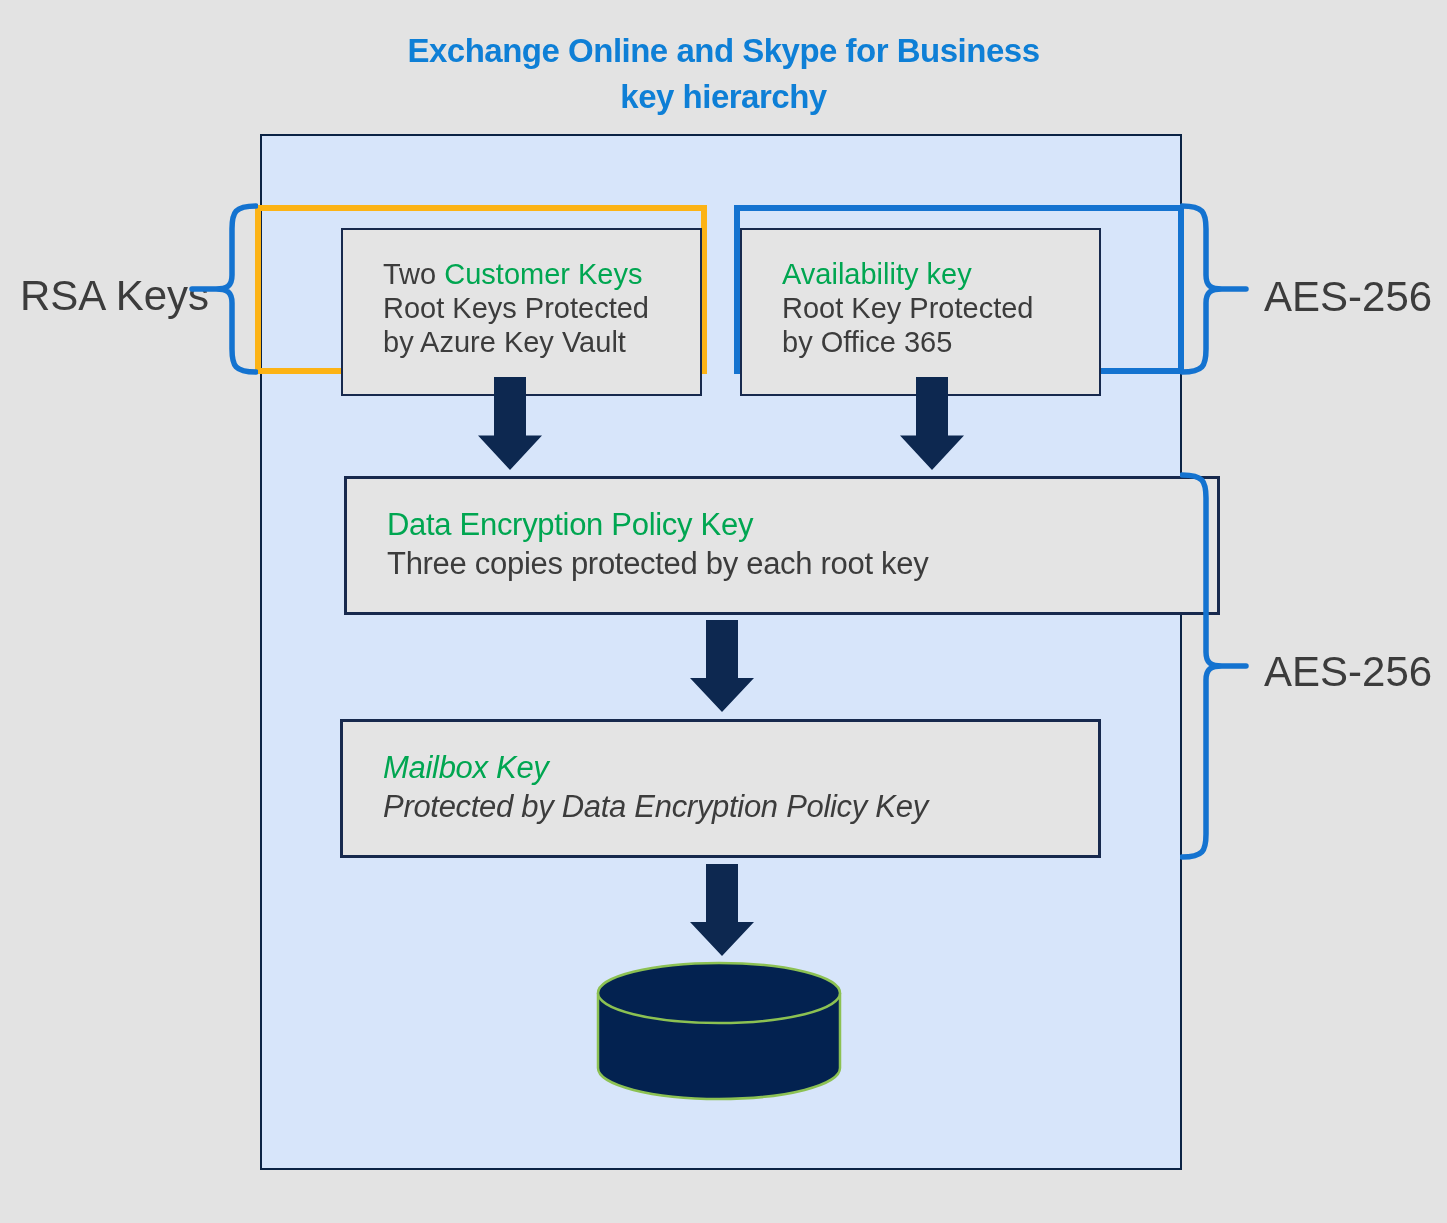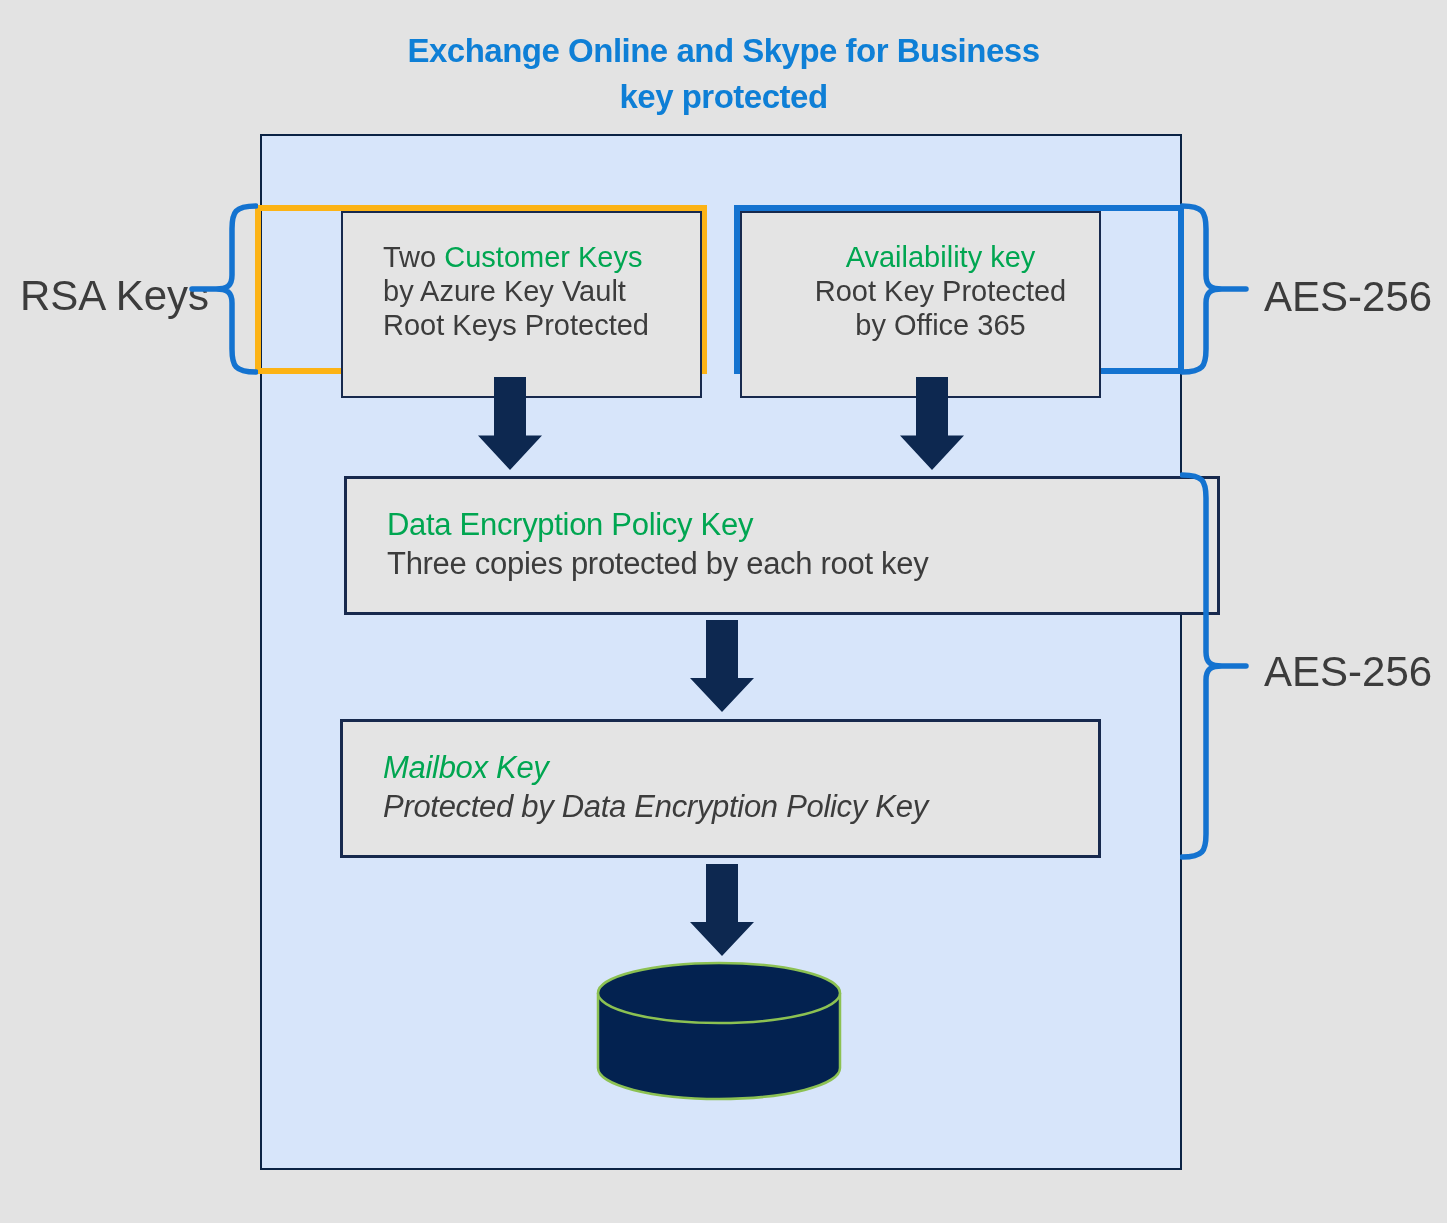--- a/index.html
+++ b/index.html
@@ -26,23 +26,23 @@
   }
 
   .group-outline { border: 6px solid; background: transparent; }
   .group-outline.yellow { left: 255px; top: 205px; width: 452px; height: 169px; border-color: var(--outline-yellow, #fcb315); }
   .group-outline.blue   { left: 734px; top: 205px; width: 450px; height: 169px; border-color: var(--brace-blue, #1473d0); }
 
   .panel {
     background: var(--panel-fill, #e4e4e4);
     border: 2px solid var(--panel-border, #17294d);
   }
-  .panel.small { top: 211px; width: 361px; height: 187px; }
+  .panel.small { top: 228px; width: 361px; height: 168px; }
   #panel-customer { left: 341px; }
-  #panel-availability { left: 740px; text-align: center; }
+  #panel-availability { left: 740px; }
   .panel-text {
     padding: 27px 0 0 40px;
     font-size: 29px; line-height: 34px;
     color: var(--text-dark, #3c3c3c);
   }
   .green { color: var(--key-green, #00a651); }
 
   .panel.wide { height: 139px; border-width: 3px; }
   #dep-box { left: 344px; top: 476px; width: 876px; }
   #mailbox-box { left: 340px; top: 719px; width: 761px; font-style: italic; }
@@ -89,33 +89,33 @@
     font-size: 29px; color: #ffffff;
   }
 </style>
 </head>
 <body>
 
 <div class="canvas">
 
   <div class="abs title">
     <div>Exchange Online and Skype for Business</div>
-    <div>key protected</div>
+    <div>key hierarchy</div>
   </div>
 
   <div class="abs container-box"></div>
 
   <div class="abs group-outline yellow"></div>
   <div class="abs group-outline blue"></div>
 
   <div class="abs panel small" id="panel-customer">
     <div class="panel-text">
       <div><span>Two </span><span class="green">Customer Keys</span></div>
+      <div>Root Keys Protected</div>
       <div>by Azure Key Vault</div>
-      <div>Root Keys Protected</div>
     </div>
   </div>
 
   <div class="abs panel small" id="panel-availability">
     <div class="panel-text">
       <div class="green">Availability key</div>
       <div>Root Key Protected</div>
       <div>by Office 365</div>
     </div>
   </div>

